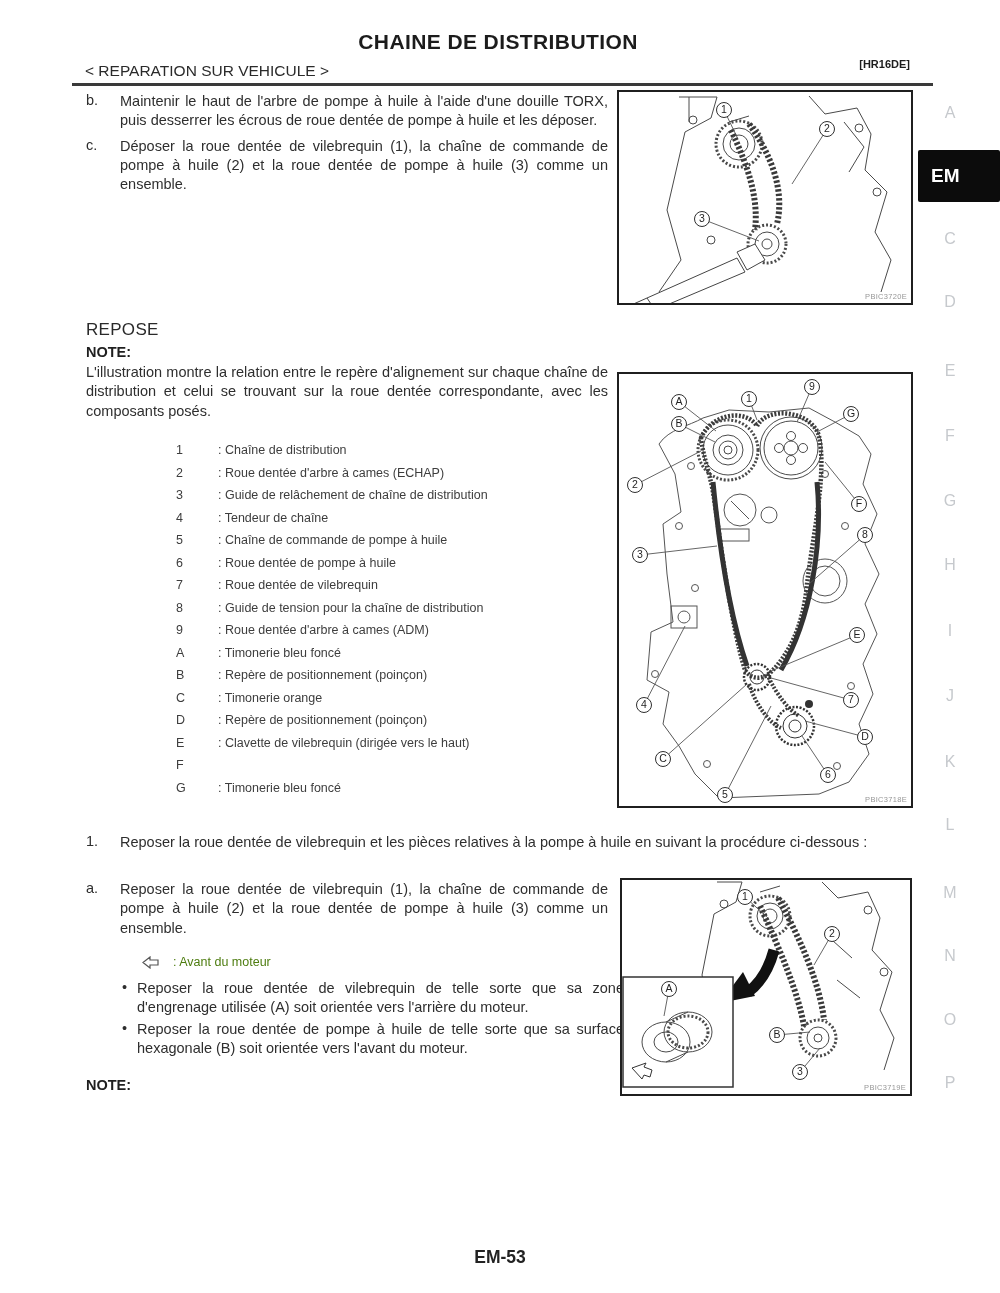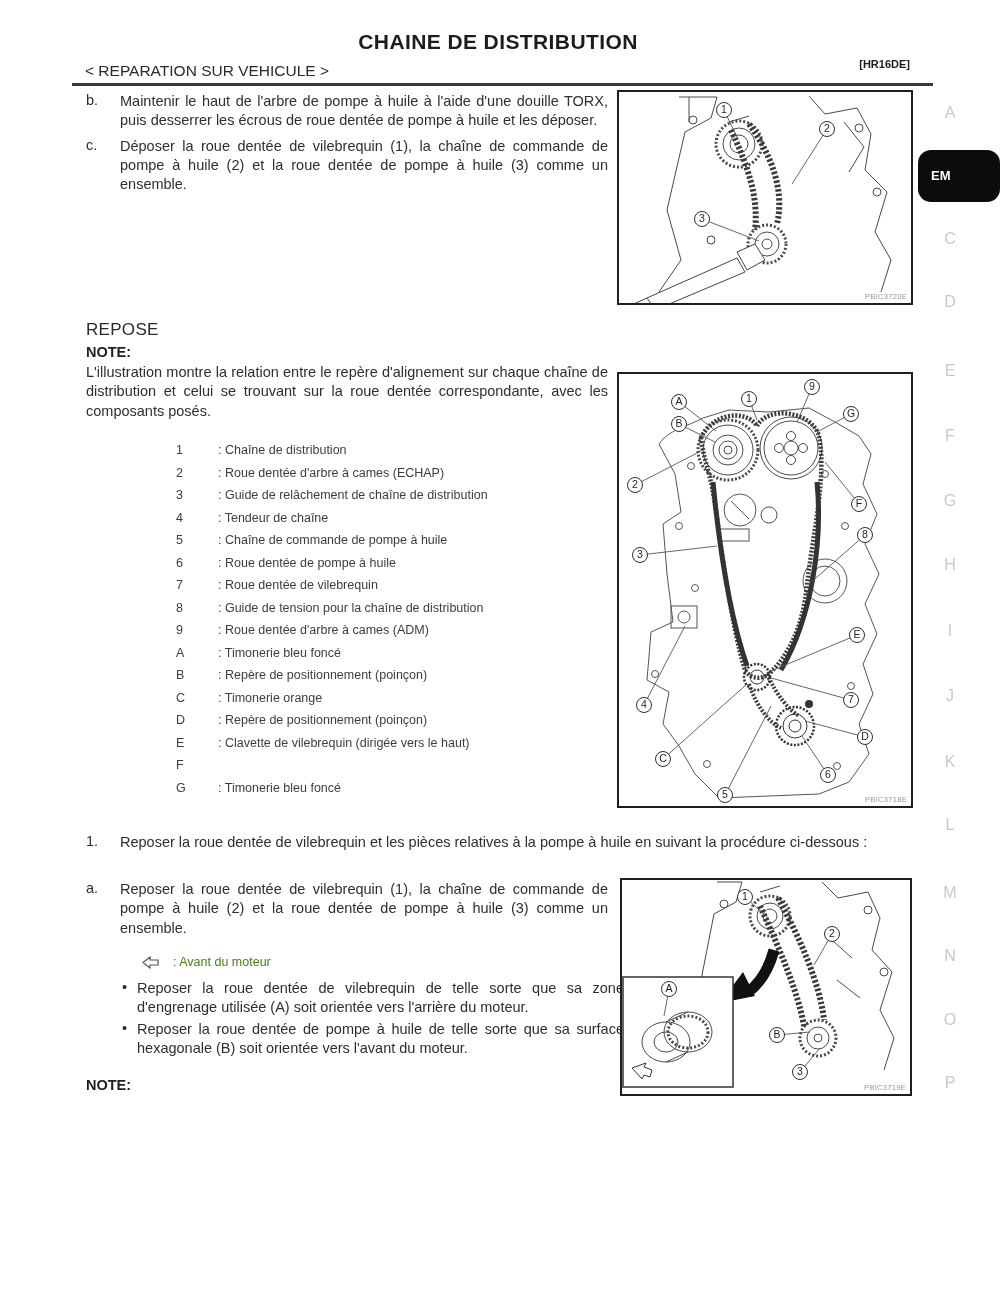--- a/index.html
+++ b/index.html
@@ -50,21 +50,21 @@
   .fig3{left:620px;top:878px;width:292px;height:218px;}
   .fig-id{position:absolute;right:4px;bottom:2px;font-size:7.5px;color:#979797;letter-spacing:.3px;}
   .figure svg{position:absolute;left:0;top:0;}
 
   .co{position:absolute;width:16px;height:16px;border:1.5px solid #2f2f2f;border-radius:50%;
       background:#fff;font-size:10.5px;line-height:13.5px;text-align:center;color:#1f1f1f;
       box-sizing:border-box;font-weight:normal;}
 
   .tab{position:absolute;left:928px;width:44px;text-align:center;font-size:16px;color:#c6c9cd;}
   .tab-em{position:absolute;left:918px;top:150px;width:82px;height:52px;background:#0c0c0c;
-      border-radius:13px;color:#fff;font-weight:bold;font-size:13px;line-height:52px;
+      border-radius:2px;color:#fff;font-weight:bold;font-size:19px;line-height:52px;
       padding-left:13px;box-sizing:border-box;}
 
   .footer{position:absolute;left:0;top:1247px;width:1000px;text-align:center;
       font-size:17.5px;font-weight:bold;color:#222;}
 </style>
 </head>
 <body>
 
 <div class="page">
 
@@ -377,14 +377,15 @@
   <div class="tab" style="top:556px">H</div>
   <div class="tab" style="top:622px">I</div>
   <div class="tab" style="top:687px">J</div>
   <div class="tab" style="top:753px">K</div>
   <div class="tab" style="top:816px">L</div>
   <div class="tab" style="top:884px">M</div>
   <div class="tab" style="top:947px">N</div>
   <div class="tab" style="top:1011px">O</div>
   <div class="tab" style="top:1074px">P</div>
 
+  <div class="footer">EM-53</div>
 
 </div>
 
 </body></html>

